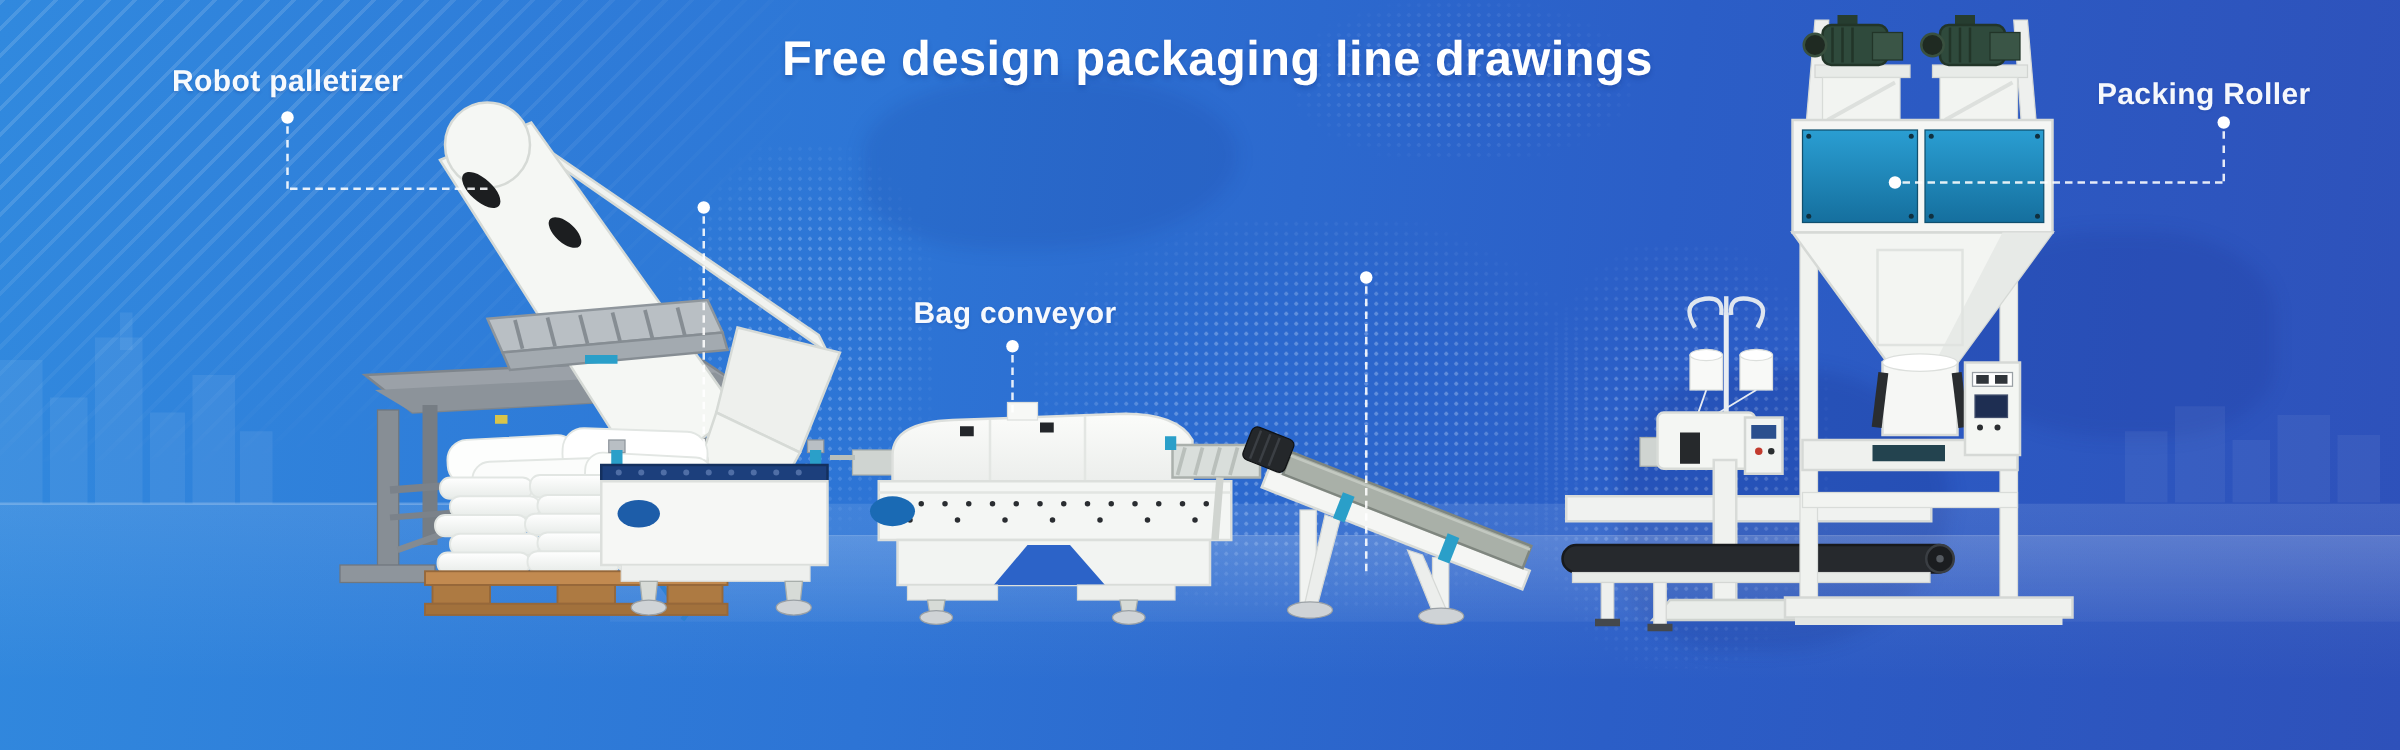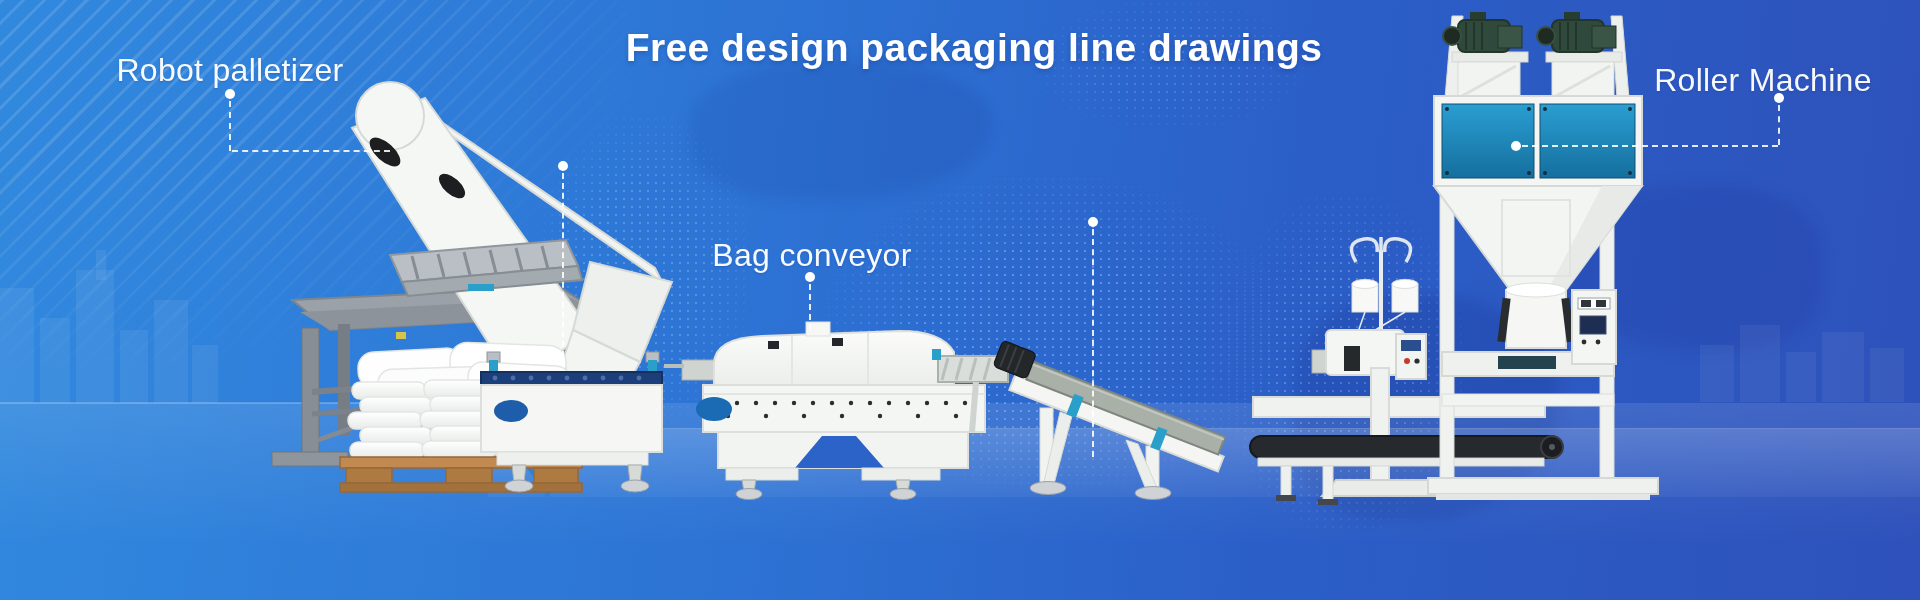--- a/index.html
+++ b/index.html
@@ -30,21 +30,21 @@
   .floor-glow{left:0;top:403px;width:1920px;height:197px;
     background:linear-gradient(rgba(215,232,252,.12),rgba(215,232,252,0) 72%);}
   .floor-band{left:488px;top:428px;width:1432px;height:68px;
     background:linear-gradient(rgba(235,244,255,.17),rgba(235,244,255,.05));
     border-top:1px solid rgba(255,255,255,.20);}
   
   .dot{width:10px;height:10px;border-radius:50%;background:#fff;margin-left:-5px;margin-top:-5px;}
   .v-dash{width:0;border-left:2px dashed rgba(255,255,255,.88);}
   .h-dash{height:0;border-top:2px dashed rgba(255,255,255,.88);}
   
-  .label{color:rgba(255,255,255,.96);font-size:32px;font-weight:400;
+  .label{color:rgba(255,255,255,.96);font-size:24px;font-weight:700;
     white-space:nowrap;transform:translateX(-50%);letter-spacing:.3px;
     text-shadow:0 1px 2px rgba(20,50,130,.25);}
   .title{color:#fff;font-size:39px;font-weight:bold;white-space:nowrap;
     transform:translateX(-50%);letter-spacing:.4px;
     text-shadow:0 2px 4px rgba(18,46,120,.30);}
   svg{display:block;}
 </style>
 </head>
 <body>
 
@@ -410,14 +410,14 @@
   <div>
     <div class="abs dot" style="left:1779px;top:98px"></div>
     <div class="abs v-dash" style="left:1778px;top:105px;height:40px"></div>
     <div class="abs h-dash" style="left:1522px;top:145px;width:256px"></div>
     <div class="abs dot" style="left:1516px;top:146px"></div>
   </div>
 
   <div class="abs title" style="left:974px;top:26px">Free design packaging line drawings</div>
   <div class="abs label" style="left:230px;top:52px">Robot palletizer</div>
   <div class="abs label" style="left:812px;top:237px">Bag conveyor</div>
-  <div class="abs label" style="left:1763px;top:62px">Roller Machine</div>
+  <div class="abs label" style="left:1763px;top:62px">Packing Roller</div>
 </div>
 
 </body></html>

